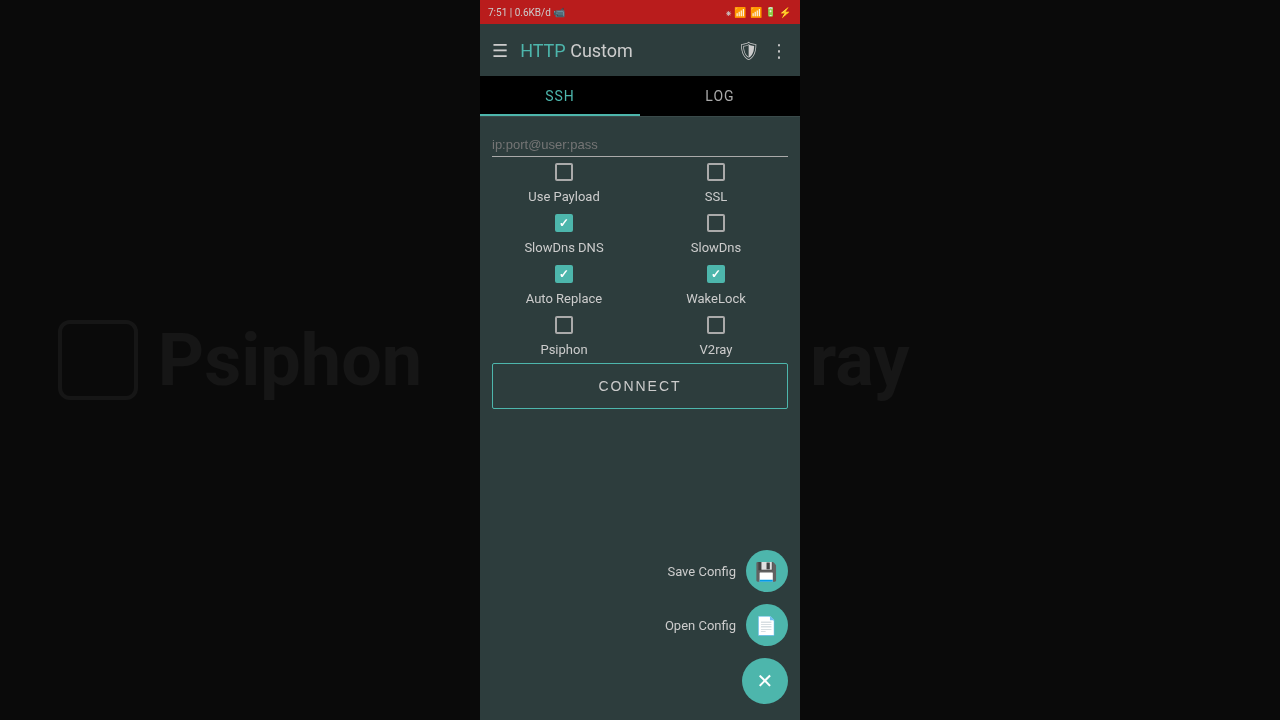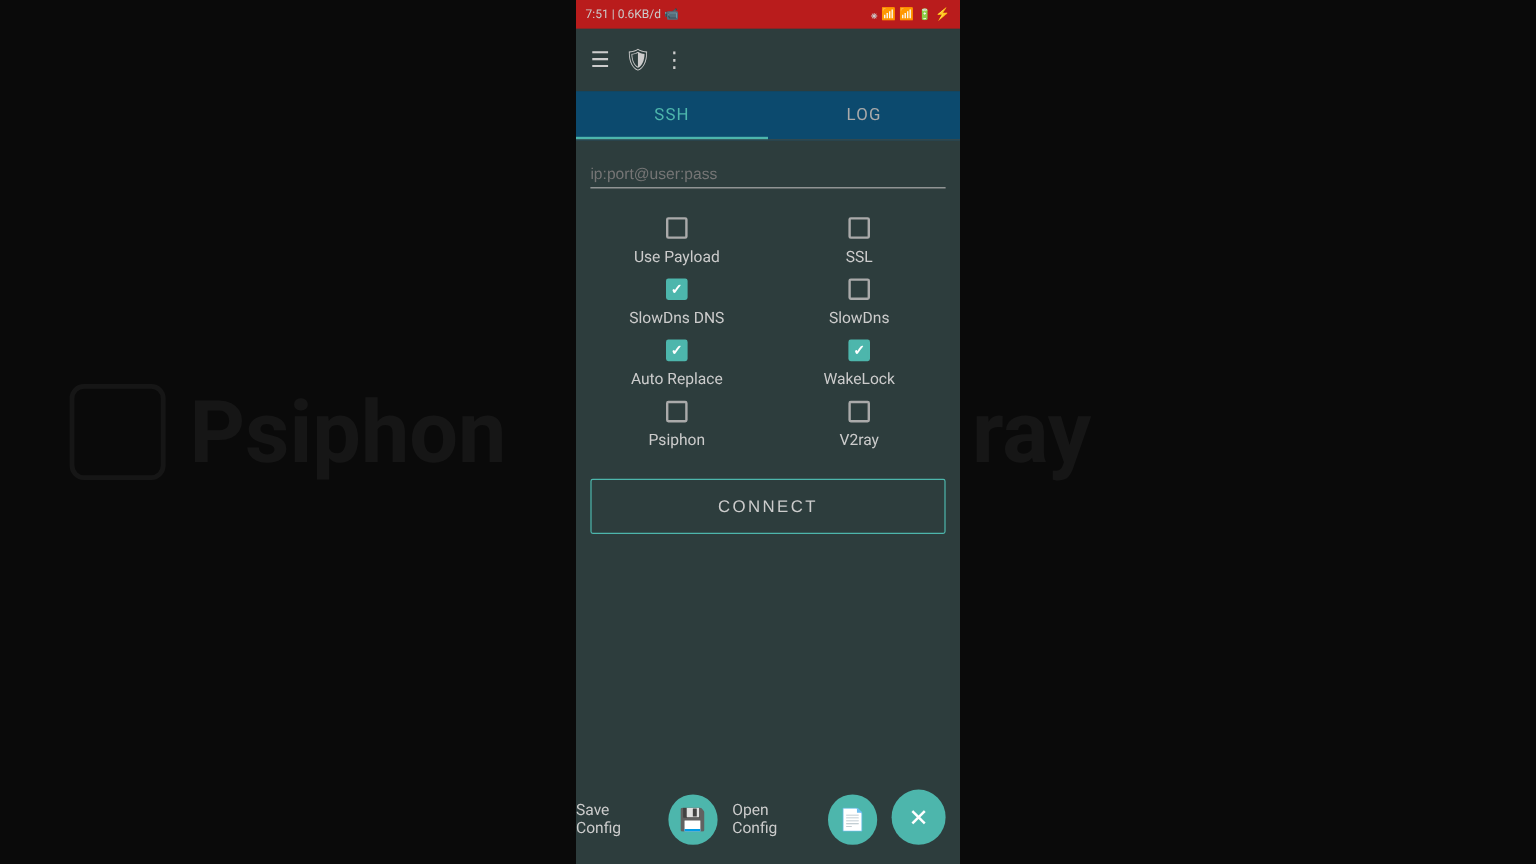--- a/index.html
+++ b/index.html
@@ -132,21 +132,21 @@
     }
     .top-bar-icon {
       color: #ccc;
       font-size: 18px;
       cursor: pointer;
     }
 
     
     .tabs {
       display: flex;
-      background: #0c4a6e;
+      background: #000000;
       border-bottom: 1px solid #3a4a4a;
     }
     .tab {
       flex: 1;
       text-align: center;
       padding: 12px 0;
       font-size: 14px;
       color: #aaa;
       cursor: pointer;
       letter-spacing: 1px;
@@ -164,21 +164,21 @@
       height: 2px;
       background: #4db6ac;
     }
 
     
     .content {
       flex: 1;
       padding: 16px 12px;
       display: flex;
       flex-direction: column;
-      gap: 24px;
+      gap: 6px;
       position: relative;
     }
 
     
     .input-field {
       width: 100%;
       background: transparent;
       border: none;
       border-bottom: 1px solid #aaa;
       color: #aaa;
@@ -238,20 +238,21 @@
       cursor: pointer;
       border-radius: 2px;
     }
 
     
     .fab-area {
       position: absolute;
       bottom: 16px;
       right: 12px;
       display: flex;
+      flex-direction: column;
       align-items: flex-end;
       gap: 12px;
     }
     .fab-row {
       display: flex;
       align-items: center;
       gap: 10px;
     }
     .fab-label {
       font-size: 13px;
@@ -329,20 +330,23 @@
       <span class="status-icon">⁕</span>
       <span class="status-icon">📶</span>
       <span class="status-icon">📶</span>
       <span class="battery">🔋</span>
       <span class="status-icon">⚡</span>
     </div>
   </div>
 
   <div class="top-bar">
     <div class="hamburger-icon">☰</div>
+    <div class="app-title">
+      <span class="app-title-http">HTTP</span><span class="app-title-custom"> Custom</span>
+    </div>
     <div class="top-bar-actions">
       <span class="top-bar-icon">🛡</span>
       <span class="top-bar-icon">⋮</span>
     </div>
   </div>
 
   <div class="tabs">
     <div class="tab active">
       <span>SSH</span>
     </div>

